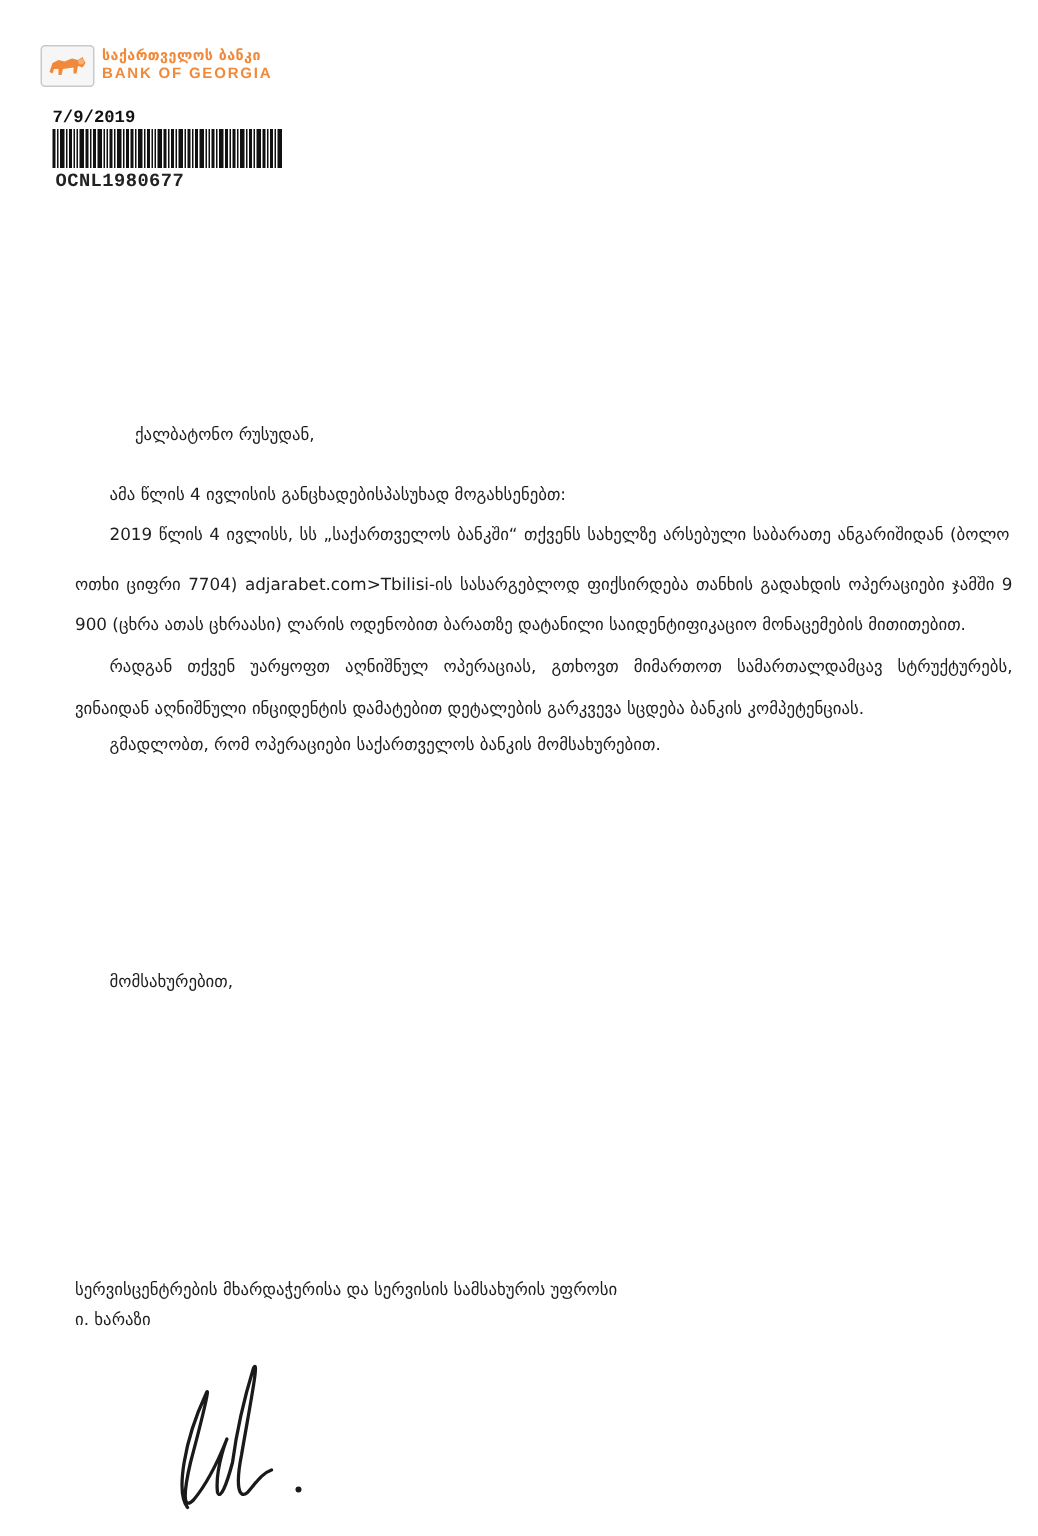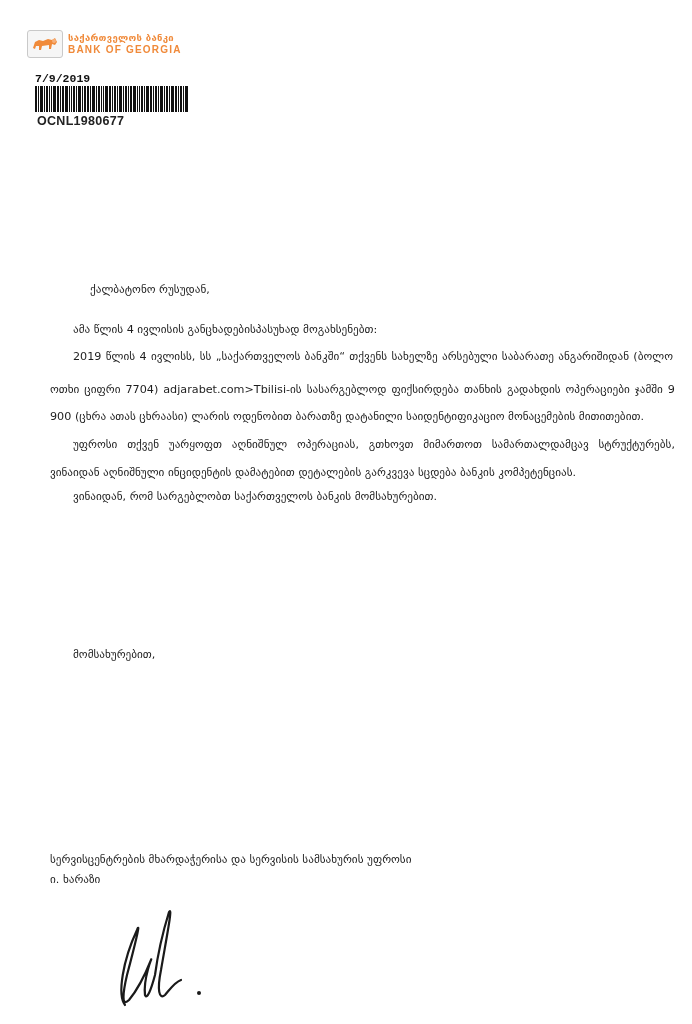--- a/index.html
+++ b/index.html
@@ -10,21 +10,21 @@
       position: relative;
     }
     .logo { position: absolute; left: 27px; top: 30px; width: 180px; height: 28px; display: flex; align-items: center; }
     .logo-box { width: 34px; height: 26px; border: 1px solid #c9c9c9; border-radius: 3px; background: #f6f6f6; display:flex; align-items:center; justify-content:center; }
     .logo-text { margin-left: 5px; line-height: 1; }
     .logo-geo { color: #f08a3a; font-size: 9.5px; font-weight: bold; letter-spacing: 0.3px; }
     .logo-en { color: #f08a3a; font-size: 10px; font-weight: bold; letter-spacing: 1.2px; font-family: "Liberation Sans", sans-serif; margin-top: 3px; }
     .date { position: absolute; left: 35px; top: 72px; font-family: Liberation Mono, monospace; font-weight: bold; font-size: 11.5px; color: #111; }
     .barcode { position: absolute; left: 35px; top: 86px; width: 190px; height: 26px; display: flex; align-items: stretch; }
     .barcode span { display: block; background: #111; margin-right: 1px; }
-    .code { position: absolute; left: 37px; top: 114px; font-family: Liberation Sans, sans-serif; font-weight: bold; font-size: 12.5px; color: #222; letter-spacing: 0.3px; }
+    .code { position: absolute; left: 37px; top: 114px; font-family: Liberation Mono, monospace; font-weight: bold; font-size: 12.5px; color: #222; letter-spacing: 0.3px; }
     .txt { position: absolute; font-size: 11.2px; color: #1e1e1e; white-space: nowrap; }
     .just { text-align: justify; text-align-last: justify; width: 615px; white-space: normal; }
     .sig { position: absolute; left: 95px; top: 900px; width: 120px; height: 120px; }
   </style>
 </head>
 <body>
 
 <div class="logo">
   <div class="logo-box">
     <svg width="30" height="20" viewBox="0 0 30 20">
@@ -102,24 +102,24 @@
 <div class="code">OCNL1980677</div>
 
 <div class="txt" style="left:90px; top:283px;">ქალბატონო რუსუდან,</div>
 
 <div class="txt" style="left:73px; top:323px;">ამა წლის 4  ივლისის განცხადებისპასუხად მოგახსენებთ:</div>
 
 <div class="txt just" style="left:73px; top:350px; width:600px;">2019 წლის 4 ივლისს, სს „საქართველოს ბანკში“ თქვენს სახელზე არსებული საბარათე ანგარიშიდან  (ბოლო</div>
 <div class="txt just" style="left:50px; top:383px; width:625px;">ოთხი ციფრი 7704)   adjarabet.com&gt;Tbilisi-ის სასარგებლოდ ფიქსირდება თანხის გადახდის ოპერაციები ჯამში 9</div>
 <div class="txt" style="left:50px; top:410px;">900  (ცხრა ათას ცხრაასი) ლარის ოდენობით ბარათზე დატანილი საიდენტიფიკაციო მონაცემების მითითებით.</div>
 
-<div class="txt just" style="left:73px; top:438px; width:602px;">უფროსი თქვენ უარყოფთ აღნიშნულ ოპერაციას, გთხოვთ მიმართოთ სამართალდამცავ სტრუქტურებს,</div>
+<div class="txt just" style="left:73px; top:438px; width:602px;">რადგან თქვენ უარყოფთ აღნიშნულ ოპერაციას, გთხოვთ მიმართოთ სამართალდამცავ სტრუქტურებს,</div>
 <div class="txt" style="left:50px; top:466px;">ვინაიდან აღნიშნული ინციდენტის დამატებით დეტალების გარკვევა სცდება ბანკის კომპეტენციას.</div>
 
-<div class="txt" style="left:73px; top:490px;">ვინაიდან, რომ სარგებლობთ საქართველოს ბანკის მომსახურებით.</div>
+<div class="txt" style="left:73px; top:490px;">გმადლობთ, რომ ოპერაციები საქართველოს ბანკის მომსახურებით.</div>
 
 <div class="txt" style="left:73px; top:648px;">მომსახურებით,</div>
 
 <div class="txt" style="left:50px; top:853px;">სერვისცენტრების მხარდაჭერისა და სერვისის სამსახურის უფროსი</div>
 <div class="txt" style="left:50px; top:873px;text-align:right;">ი. ხარაზი</div>
 
 <div class="sig">
   <svg width="120" height="120" viewBox="0 0 120 120">
     <path d="M30 105 C22 95, 28 60, 42 30 C46 20, 40 45, 32 75 C28 92, 26 108, 34 100 C44 88, 52 70, 56 60 C58 55, 48 78, 50 95 C52 100, 56 90, 60 75 C64 45, 70 25, 74 12 C78 5, 72 35, 66 70 C62 90, 64 100, 70 95 C76 88, 80 82, 86 80" fill="none" stroke="#1a1a1a" stroke-width="2.2" stroke-linecap="round" stroke-linejoin="round"></path>
     <circle cx="104" cy="93" r="2" fill="#1a1a1a"></circle>

